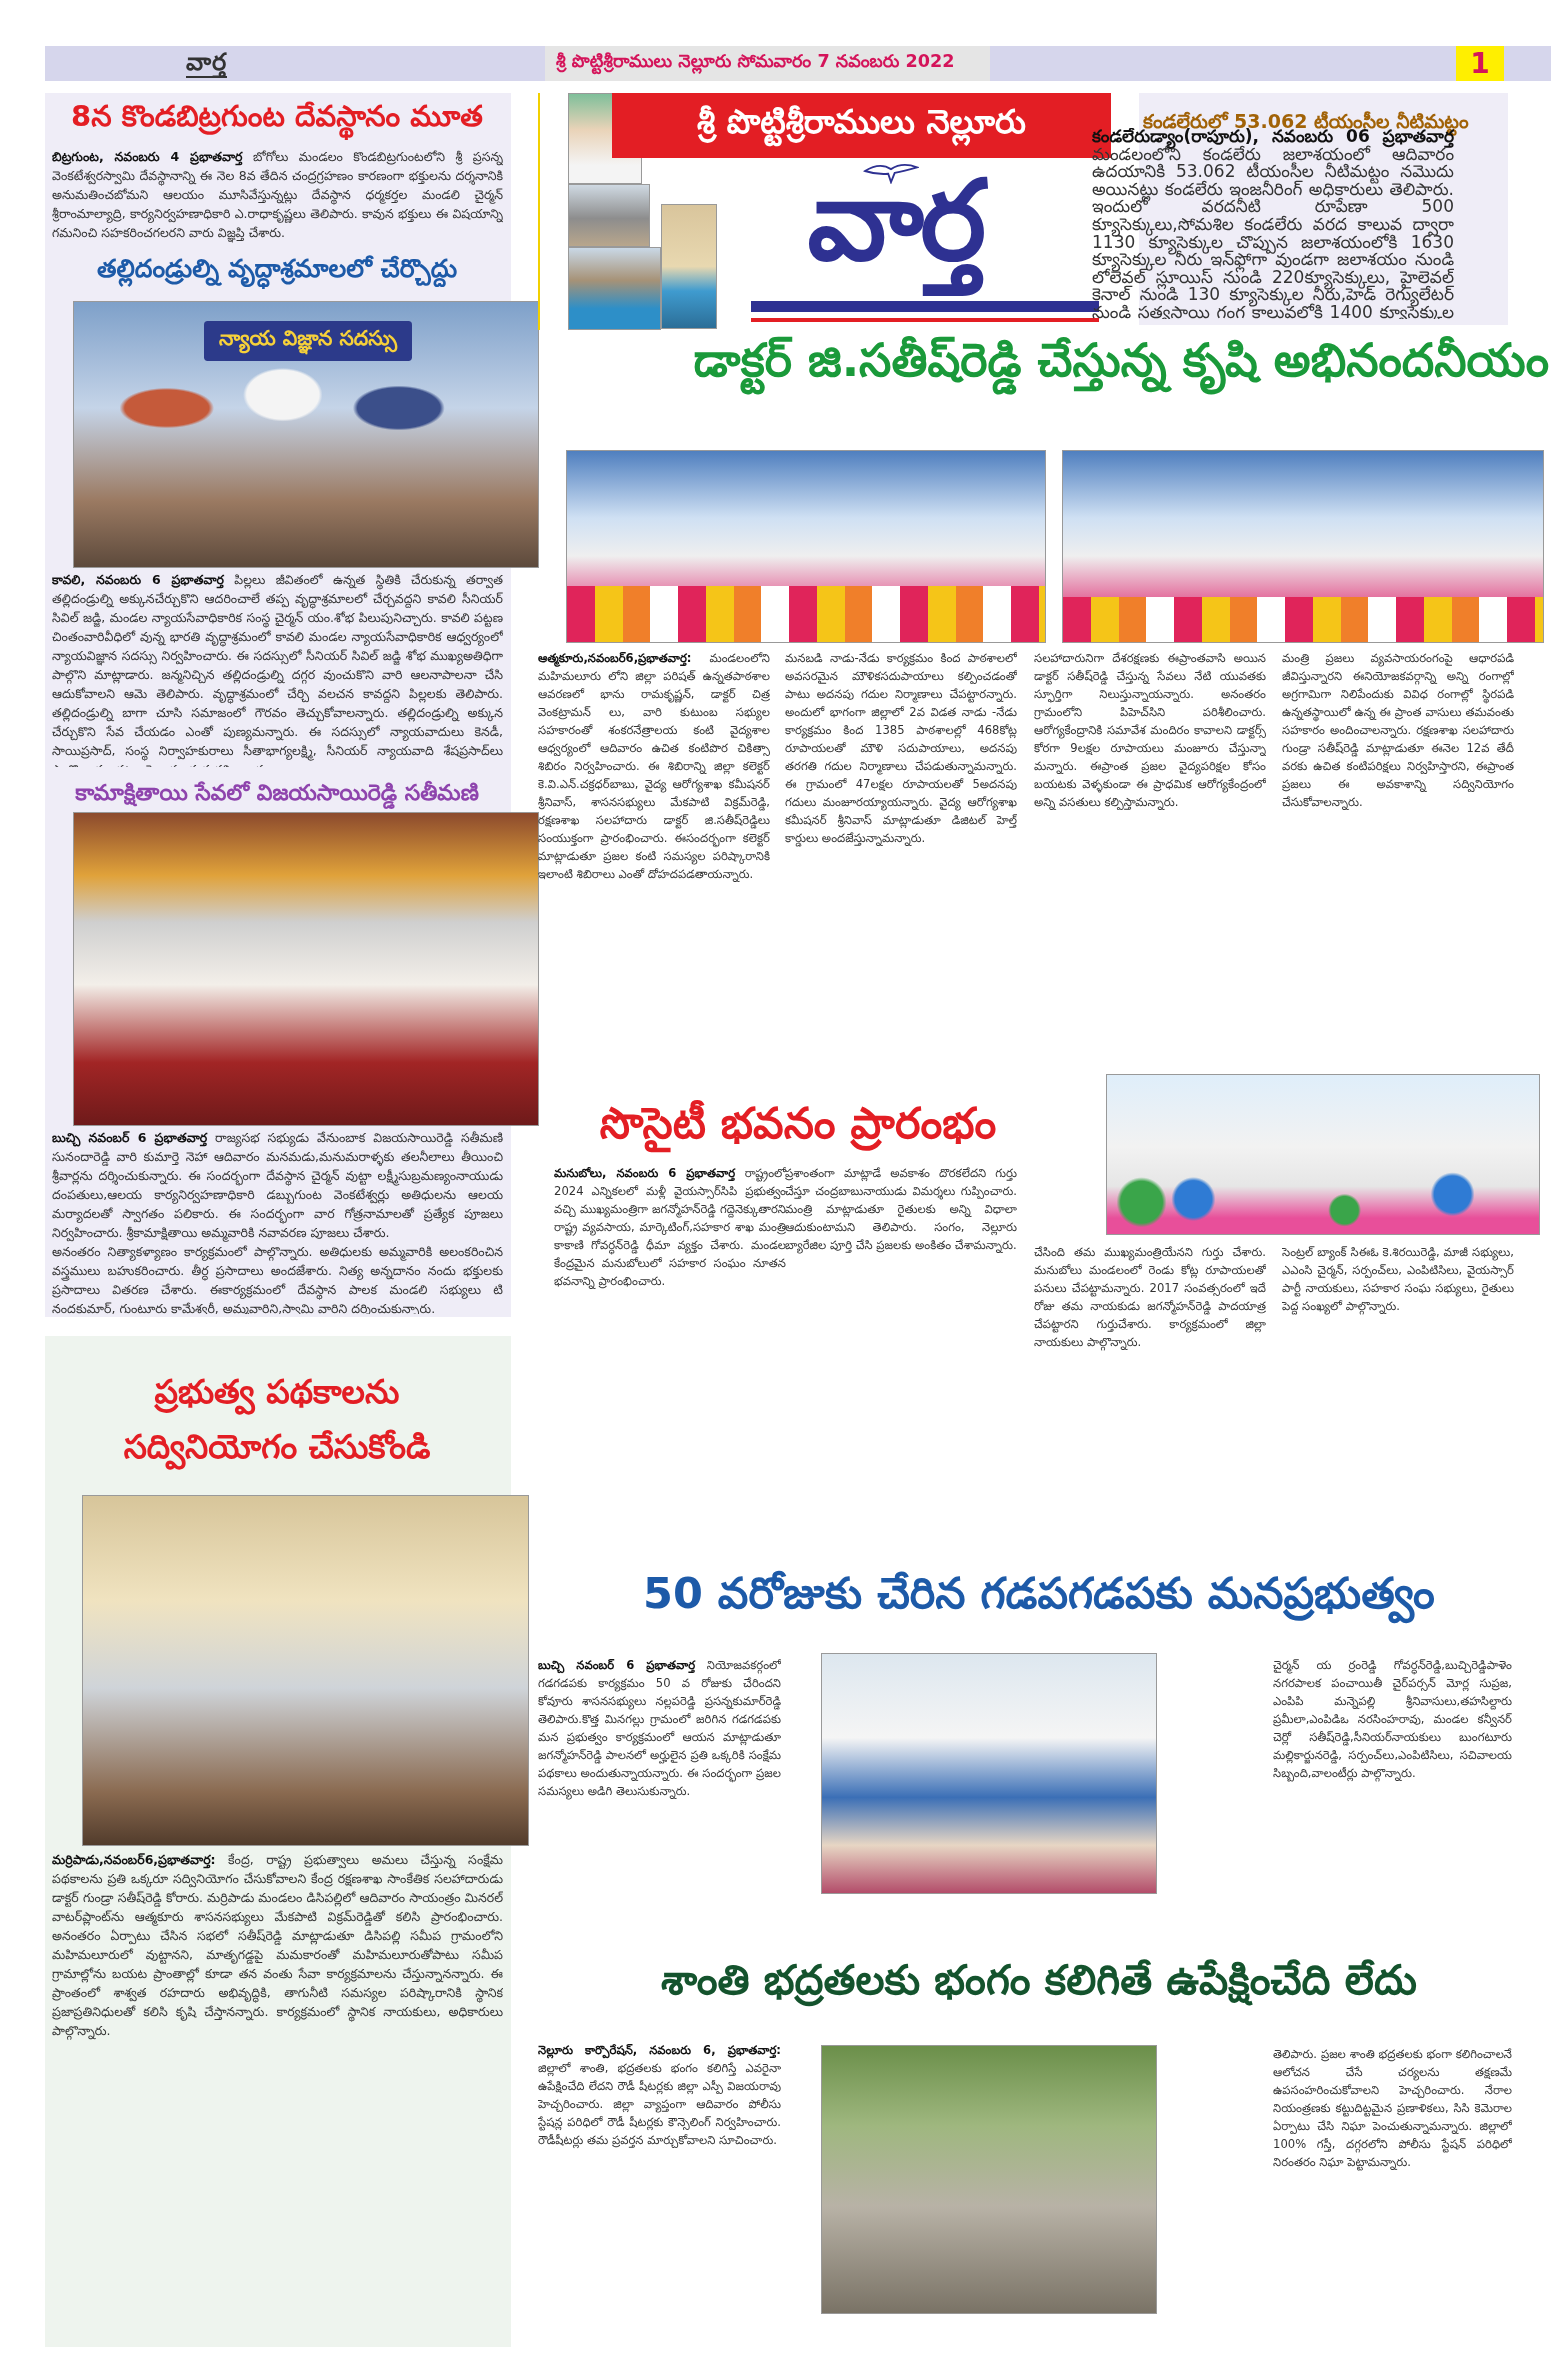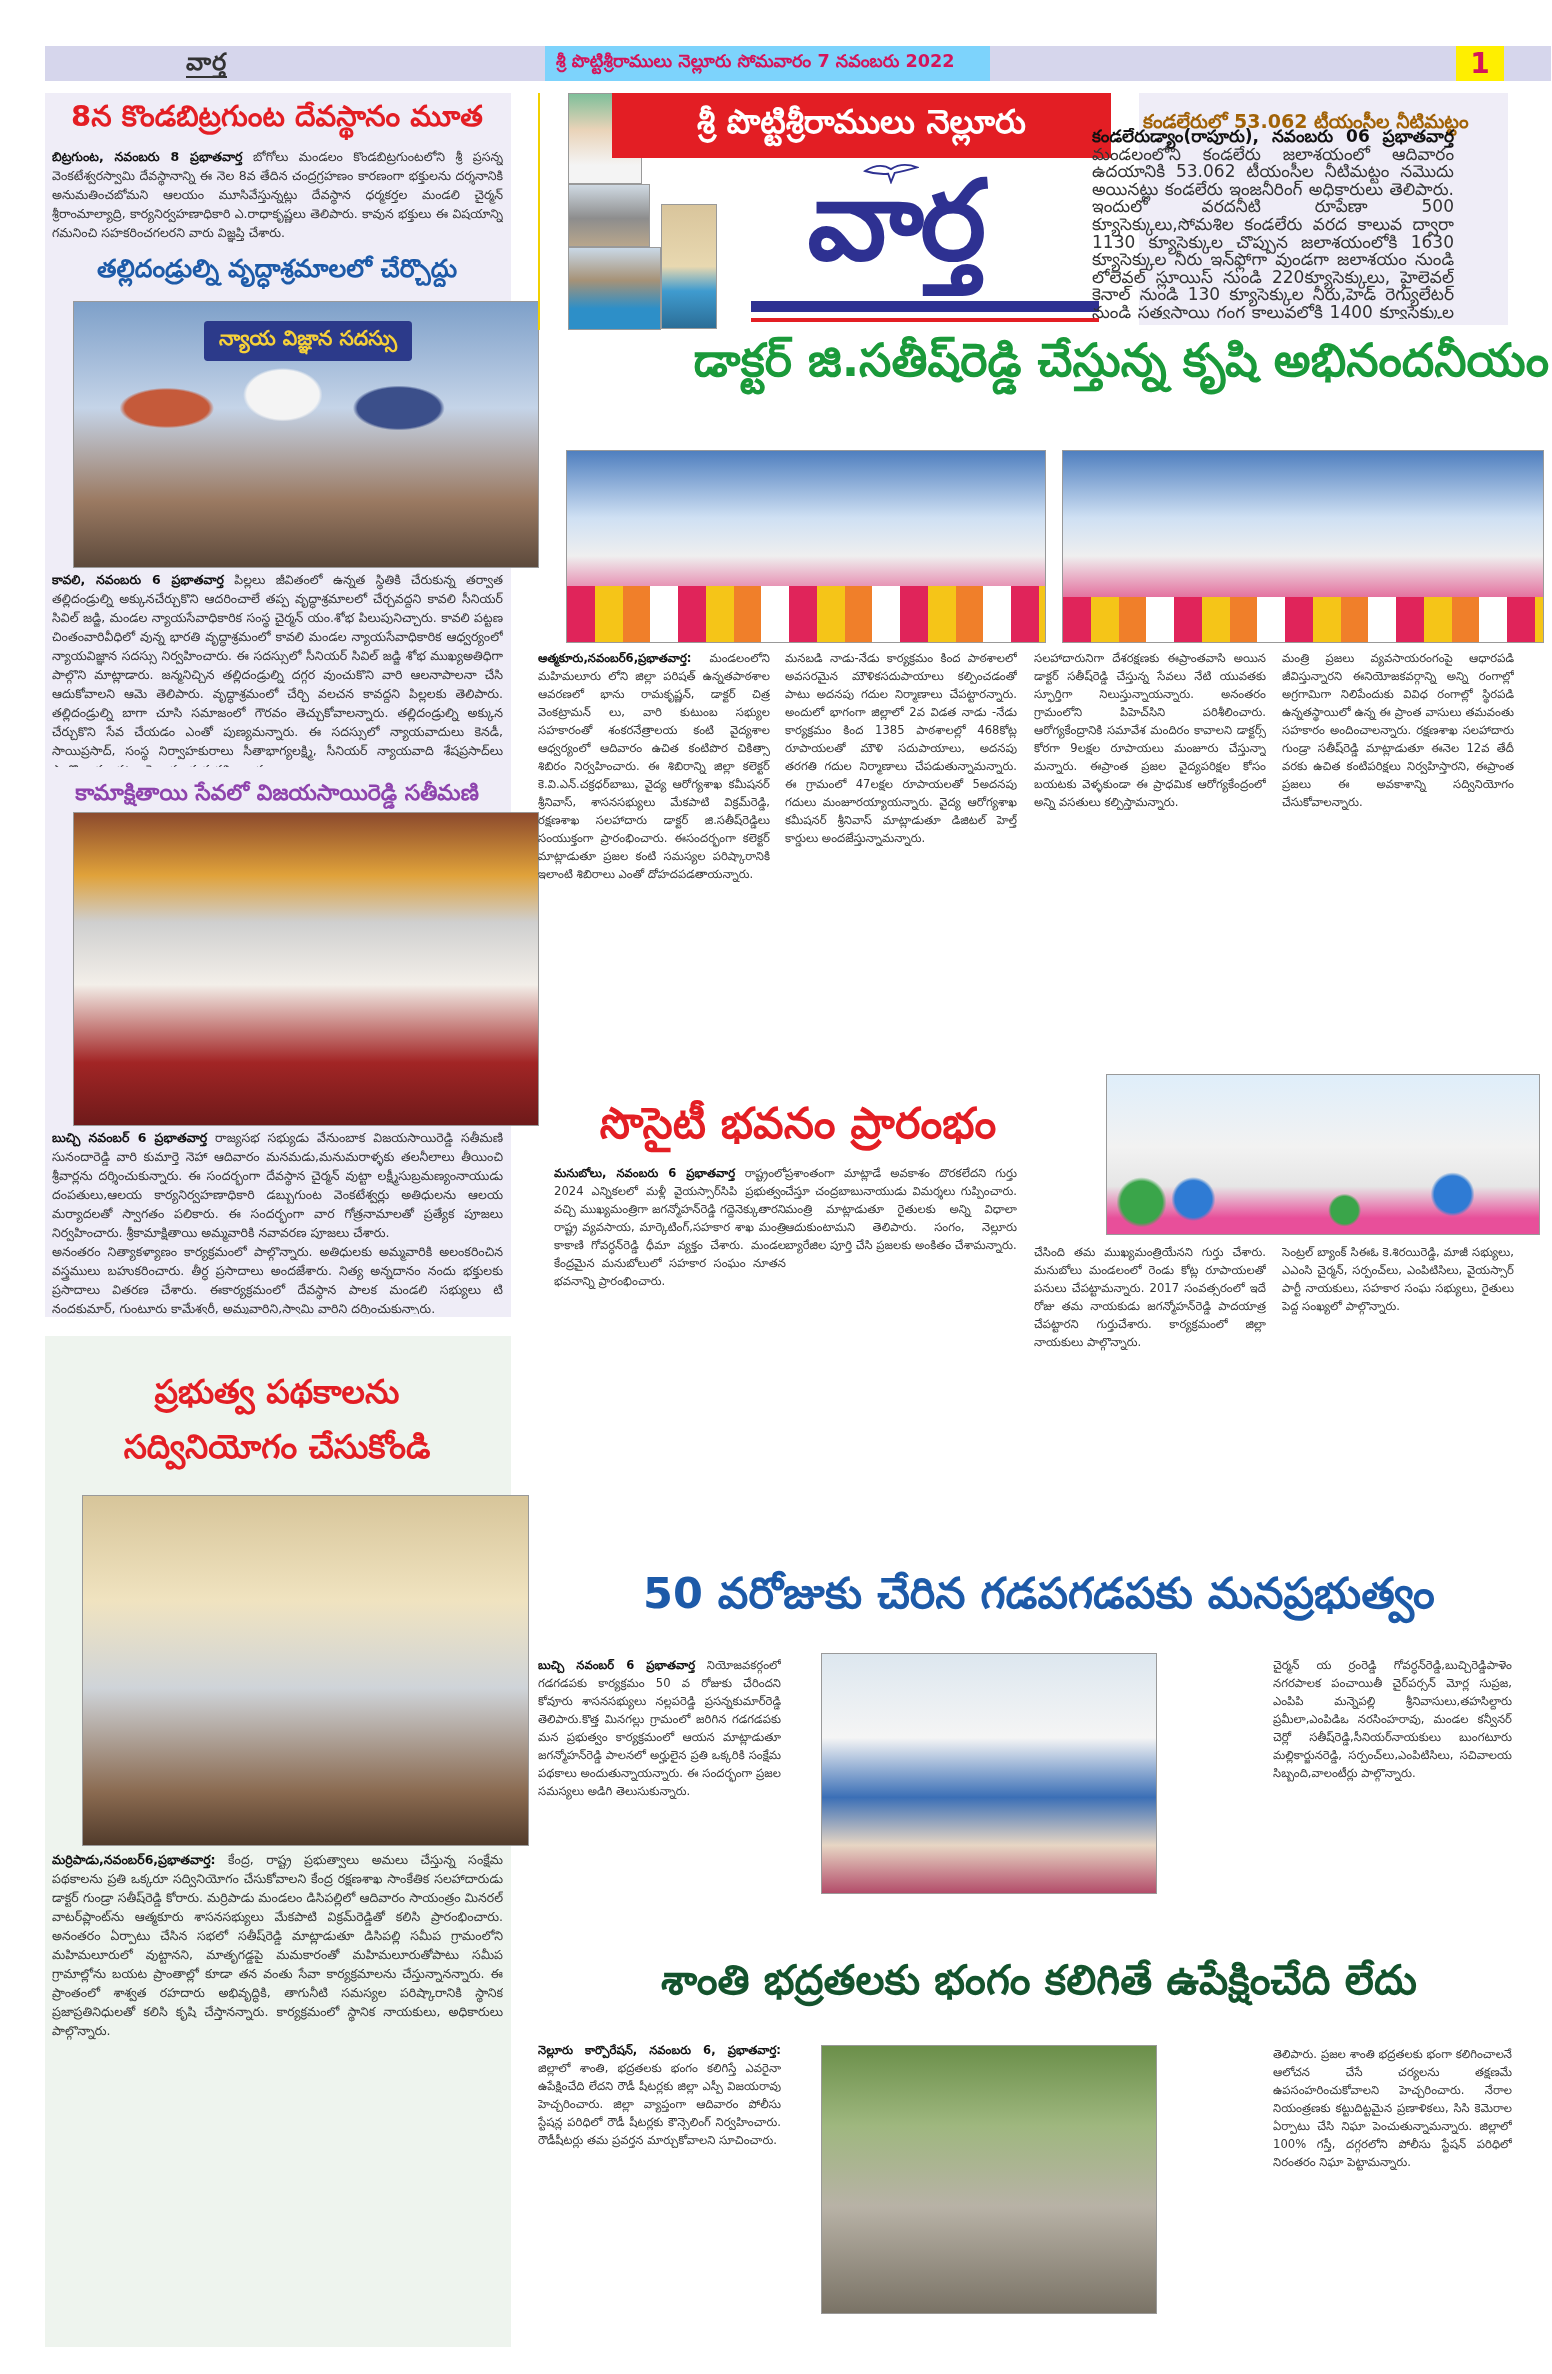--- a/index.html
+++ b/index.html
@@ -4,21 +4,21 @@
 <style>
   * { box-sizing: border-box; margin: 0; padding: 0; }
   html, body { width: 1553px; height: 2375px; background: #ffffff; overflow: hidden; }
   body { font-family: "DejaVu Sans", sans-serif; color: #222; position: relative; }
 
   .abs { position: absolute; }
 
   
   .topbar { left: 45px; top: 46px; width: 1506px; height: 35px; background: #d6d6ec; }
   .topbar-logo { left: 186px; top: 48px; font-size: 24px; font-weight: bold; color: #333; letter-spacing: 0.9px; border-bottom: 2.8px double #333; line-height: 28px; }
-  .topbar-date { left: 545px; top: 46px; width: 445px; height: 35px; background: #7dd3fc; color: #d4145a; font-weight: bold; font-size: 17.6px; display: flex; align-items: center; padding-left: 11px; }
+  .topbar-date { left: 545px; top: 46px; width: 445px; height: 35px; background: #e5e5e5; color: #d4145a; font-weight: bold; font-size: 17.6px; display: flex; align-items: center; padding-left: 11px; }
   .topbar-page { left: 1456px; top: 46px; width: 48px; height: 35px; background: #ffef00; color: #d4145a; font-weight: bold; font-size: 28px; display: flex; align-items: center; justify-content: center; }
 
   
   .box-lilac { background: #efedf7; }
   .box-mint { background: #eef4ee; }
 
   .headline { font-weight: bold; text-align: center; line-height: 1.15; }
   .body-text { font-size: 12.5px; line-height: 19px; color: #333; text-align: justify; }
   .body-text b { color: #111; }
 
@@ -62,21 +62,21 @@
 
 <div class="abs topbar"></div>
 <div class="abs topbar-logo">వార్త</div>
 <div class="abs topbar-date">శ్రీ పొట్టిశ్రీరాములు నెల్లూరు సోమవారం 7 నవంబరు 2022</div>
 <div class="abs topbar-page">1</div>
 
 <div class="abs box-lilac" style="left:45px;top:93px;width:466px;height:1224px;"></div>
 
 <div class="abs headline" style="left:48px;top:100px;width:458px;font-size:29px;color:#e31e24;">8న కొండబిట్రగుంట దేవస్థానం మూత</div>
 <div class="abs body-text" style="left:52px;top:147px;width:451px;height:108px;overflow:hidden;">
-  <b>బిట్రగుంట, నవంబరు 8 ప్రభాతవార్త</b>
+  <b>బిట్రగుంట, నవంబరు 4 ప్రభాతవార్త</b>
   <span>బోగోలు మండలం కొండబిట్రగుంటలోని శ్రీ ప్రసన్న వెంకటేశ్వరస్వామి దేవస్థానాన్ని ఈ నెల 8వ తేదిన చంద్రగ్రహణం కారణంగా భక్తులను దర్శనానికి అనుమతించబోమని ఆలయం మూసివేస్తున్నట్లు దేవస్థాన ధర్మకర్తల మండలి చైర్మన్ శ్రీరాంమాల్యాద్రి, కార్యనిర్వహణాధికారి ఎ.రాధాకృష్ణలు తెలిపారు. కావున భక్తులు ఈ విషయాన్ని గమనించి సహకరించగలరని వారు విజ్ఞప్తి చేశారు.</span>
 </div>
 
 <div class="abs headline" style="left:48px;top:255px;width:458px;font-size:25px;color:#1d5aa8;">తల్లిదండ్రుల్ని వృద్ధాశ్రమాలలో చేర్చొద్దు</div>
 <div class="photo ph-people" style="left:45px;top:301px;width:466px;height:267px;">
   <div style="position:absolute;left:130px;top:18.6px;background:#2c3a8a;color:#f7d13a;font-weight:bold;font-size:20.4px;padding:5.6px 15px;border-radius:3.7px;">న్యాయ విజ్ఞాన సదస్సు</div>
 </div>
 <div class="abs body-text" style="left:52px;top:570px;width:451px;height:197px;overflow:hidden;">
   <b>కావలి, నవంబరు 6 ప్రభాతవార్త</b>
   <span>పిల్లలు జీవితంలో ఉన్నత స్థితికి చేరుకున్న తర్వాత తల్లిదండ్రుల్ని అక్కునచేర్చుకొని ఆదరించాలే తప్ప వృద్ధాశ్రమాలలో చేర్చవద్దని కావలి సీనియర్ సివిల్ జడ్జి, మండల న్యాయసేవాధికారిక సంస్థ చైర్మన్ యం.శోభ పిలుపునిచ్చారు. కావలి పట్టణ చింతంవారివీధిలో వున్న భారతి వృద్ధాశ్రమంలో కావలి మండల న్యాయసేవాధికారిక ఆధ్వర్యంలో న్యాయవిజ్ఞాన సదస్సు నిర్వహించారు. ఈ సదస్సులో సీనియర్ సివిల్ జడ్జి శోభ ముఖ్యఅతిధిగా పాల్గొని మాట్లాడారు. జన్మనిచ్చిన తల్లిదండ్రుల్ని దగ్గర వుంచుకొని వారి ఆలనాపాలనా చేసి ఆదుకోవాలని ఆమె తెలిపారు. వృద్ధాశ్రమంలో చేర్చి వలచన కావద్దని పిల్లలకు తెలిపారు. తల్లిదండ్రుల్ని బాగా చూసి సమాజంలో గౌరవం తెచ్చుకోవాలన్నారు. తల్లిదండ్రుల్ని అక్కున చేర్చుకొని సేవ చేయడం ఎంతో పుణ్యమన్నారు. ఈ సదస్సులో న్యాయవాదులు కెనడీ, సాయిప్రసాద్, సంస్థ నిర్వాహకురాలు సీతాభాగ్యలక్ష్మి, సీనియర్ న్యాయవాది శేషప్రసాద్‌లు పాల్గొన్నారు. చట్టాలపై అవగాహన కల్పించారు.</span>

